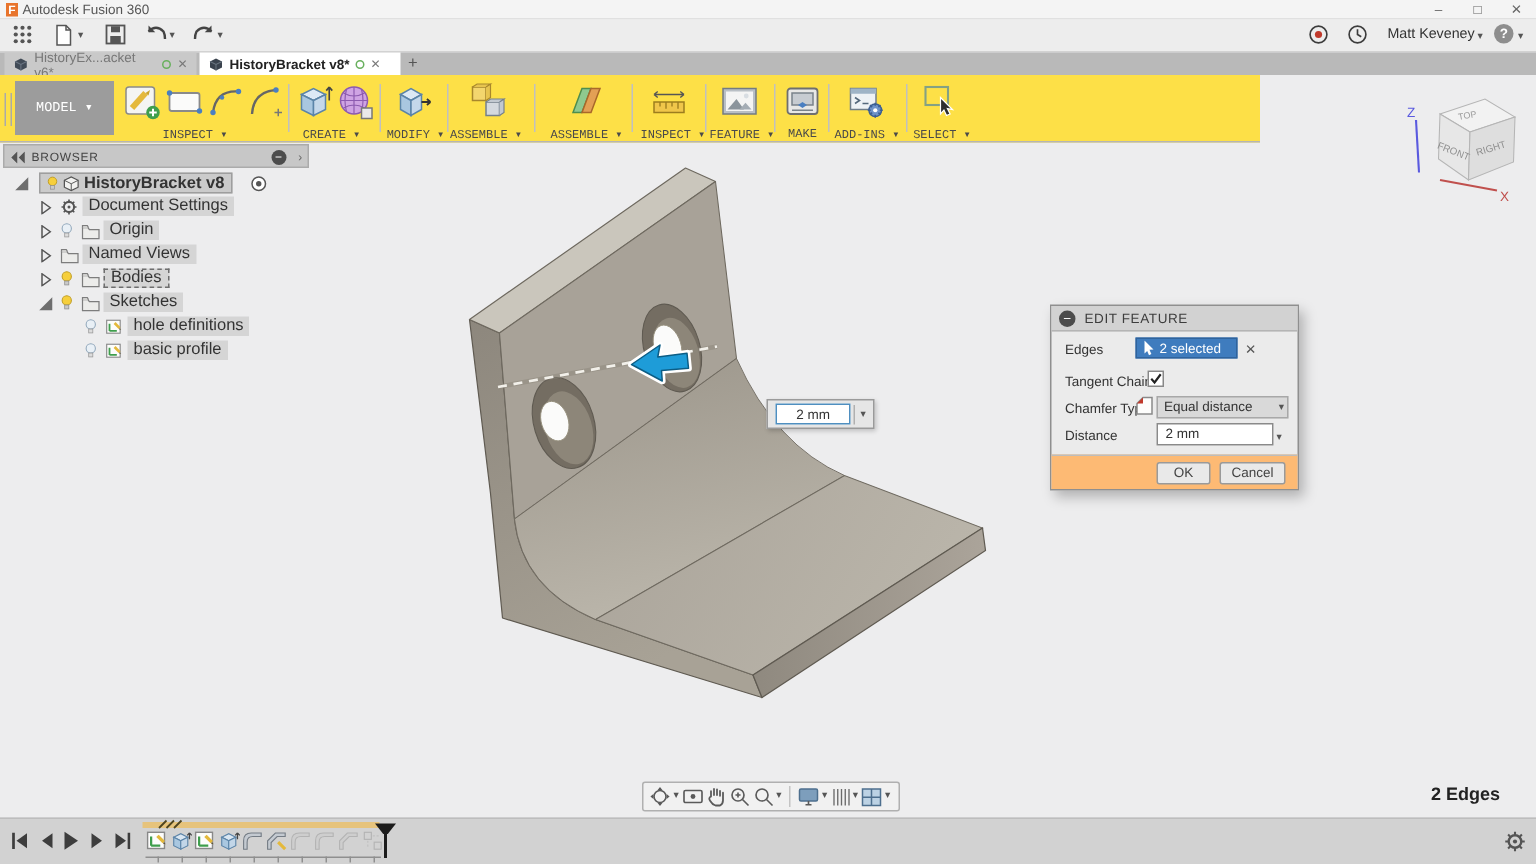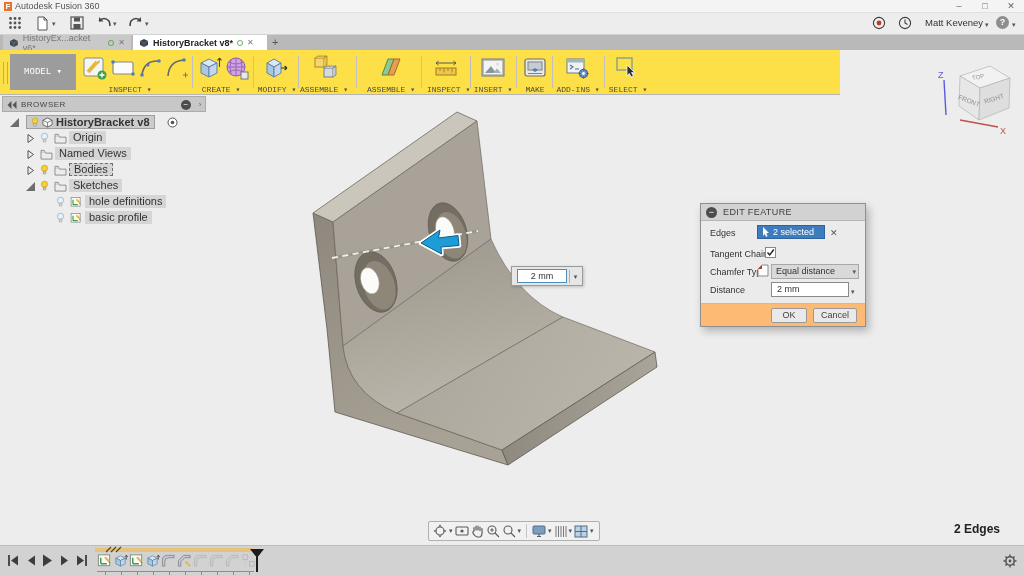--- a/index.html
+++ b/index.html
@@ -290,21 +290,21 @@
   <div class="tgroup-label" style="left:427px;width:40px">INSPECT ▾</div>
   <div class="tsep" style="left:470px"></div>
 
   <svg class="tico" style="left:480px" viewBox="0 0 26 26">
     <rect x="2" y="4" width="22" height="17" fill="#b9bfc5" stroke="#737b83"></rect>
     <rect x="4" y="6" width="18" height="13" fill="#f4f4f4"></rect>
     <path d="M5,18 l6,-7 l5,7 Z" fill="#8b949c"></path>
         <path d="M13,18 l4,-4.5 l4,4.5 Z" fill="#a4acb4"></path>
     <circle cx="17.5" cy="9" r="1.6" fill="#d8dde2"></circle>
   </svg>
-  <div class="tgroup-label" style="left:473px;width:40px">INSERT ▾</div>
+  <div class="tgroup-label" style="left:473px;width:40px">FEATURE ▾</div>
   <div class="tsep" style="left:516px"></div>
 
   <svg class="tico" style="left:522px" viewBox="0 0 26 26">
     <rect x="3" y="4" width="20" height="17" rx="2" fill="#e8e8e6" stroke="#6f6f6f" stroke-width="1.2"></rect>
     <rect x="6" y="7" width="14" height="8" fill="#c7ccd1" stroke="#7a828a"></rect>
     <path d="M10,15 l3,-2 l3,2 l-3,2 Z" fill="#4a7fc1"></path>
     <path d="M6,18.5 h14" stroke="#7a828a" stroke-width="1"></path>
   </svg>
   <div class="tgroup-label" style="left:520px;width:30px">MAKE</div>
   <div class="tsep" style="left:552px"></div>
@@ -528,20 +528,31 @@
         <path d="M1,3.5 L6,6 L11,3.5 M6,6 V11" stroke="#555" stroke-width=".7" fill="none"></path>
       </svg>
       <span>HistoryBracket v8</span>
     </div>
     <svg class="abs" style="left:165px;top:3px" width="11" height="11" viewBox="0 0 11 11">
       <circle cx="5.5" cy="5.5" r="4.5" fill="#fff" stroke="#555" stroke-width="1"></circle>
           <circle cx="5.5" cy="5.5" r="1.8" fill="#555"></circle>
     </svg>
   </div>
 
+  <div class="brow">
+    <svg class="tri" style="left:24px" viewBox="0 0 9 9">
+          <path d="M2,0.5 L7.5,4.5 L2,8.5 Z" fill="none" stroke="#555" stroke-width="1"></path>
+        </svg>
+    <svg class="abs" style="left:38px;top:2px" width="12" height="12" viewBox="0 0 12 12">
+      <circle cx="6" cy="6" r="3.4" fill="none" stroke="#555" stroke-width="1.4"></circle>
+          <circle cx="6" cy="6" r="1" fill="#555"></circle>
+      <path d="M6,1 v2 M6,9 v2 M1,6 h2 M9,6 h2 M2.5,2.5 l1.4,1.4 M8.1,8.1 l1.4,1.4 M9.5,2.5 L8.1,3.9 M3.9,8.1 L2.5,9.5" stroke="#555" stroke-width="1.1"></path>
+    </svg>
+    <span class="chip" style="left:53px">Document Settings</span>
+  </div>
 
   <div class="brow">
     <svg class="tri" style="left:24px" viewBox="0 0 9 9">
           <path d="M2,0.5 L7.5,4.5 L2,8.5 Z" fill="none" stroke="#555" stroke-width="1"></path>
         </svg>
     <svg class="abs" style="left:38px;top:2px" width="9" height="12" viewBox="0 0 10 14">
           <use href="#sym-bulb-off"></use>
         </svg>
     <svg class="abs" style="left:52px;top:3px" width="13" height="11" viewBox="0 0 14 12">
           <use href="#sym-folder"></use>

